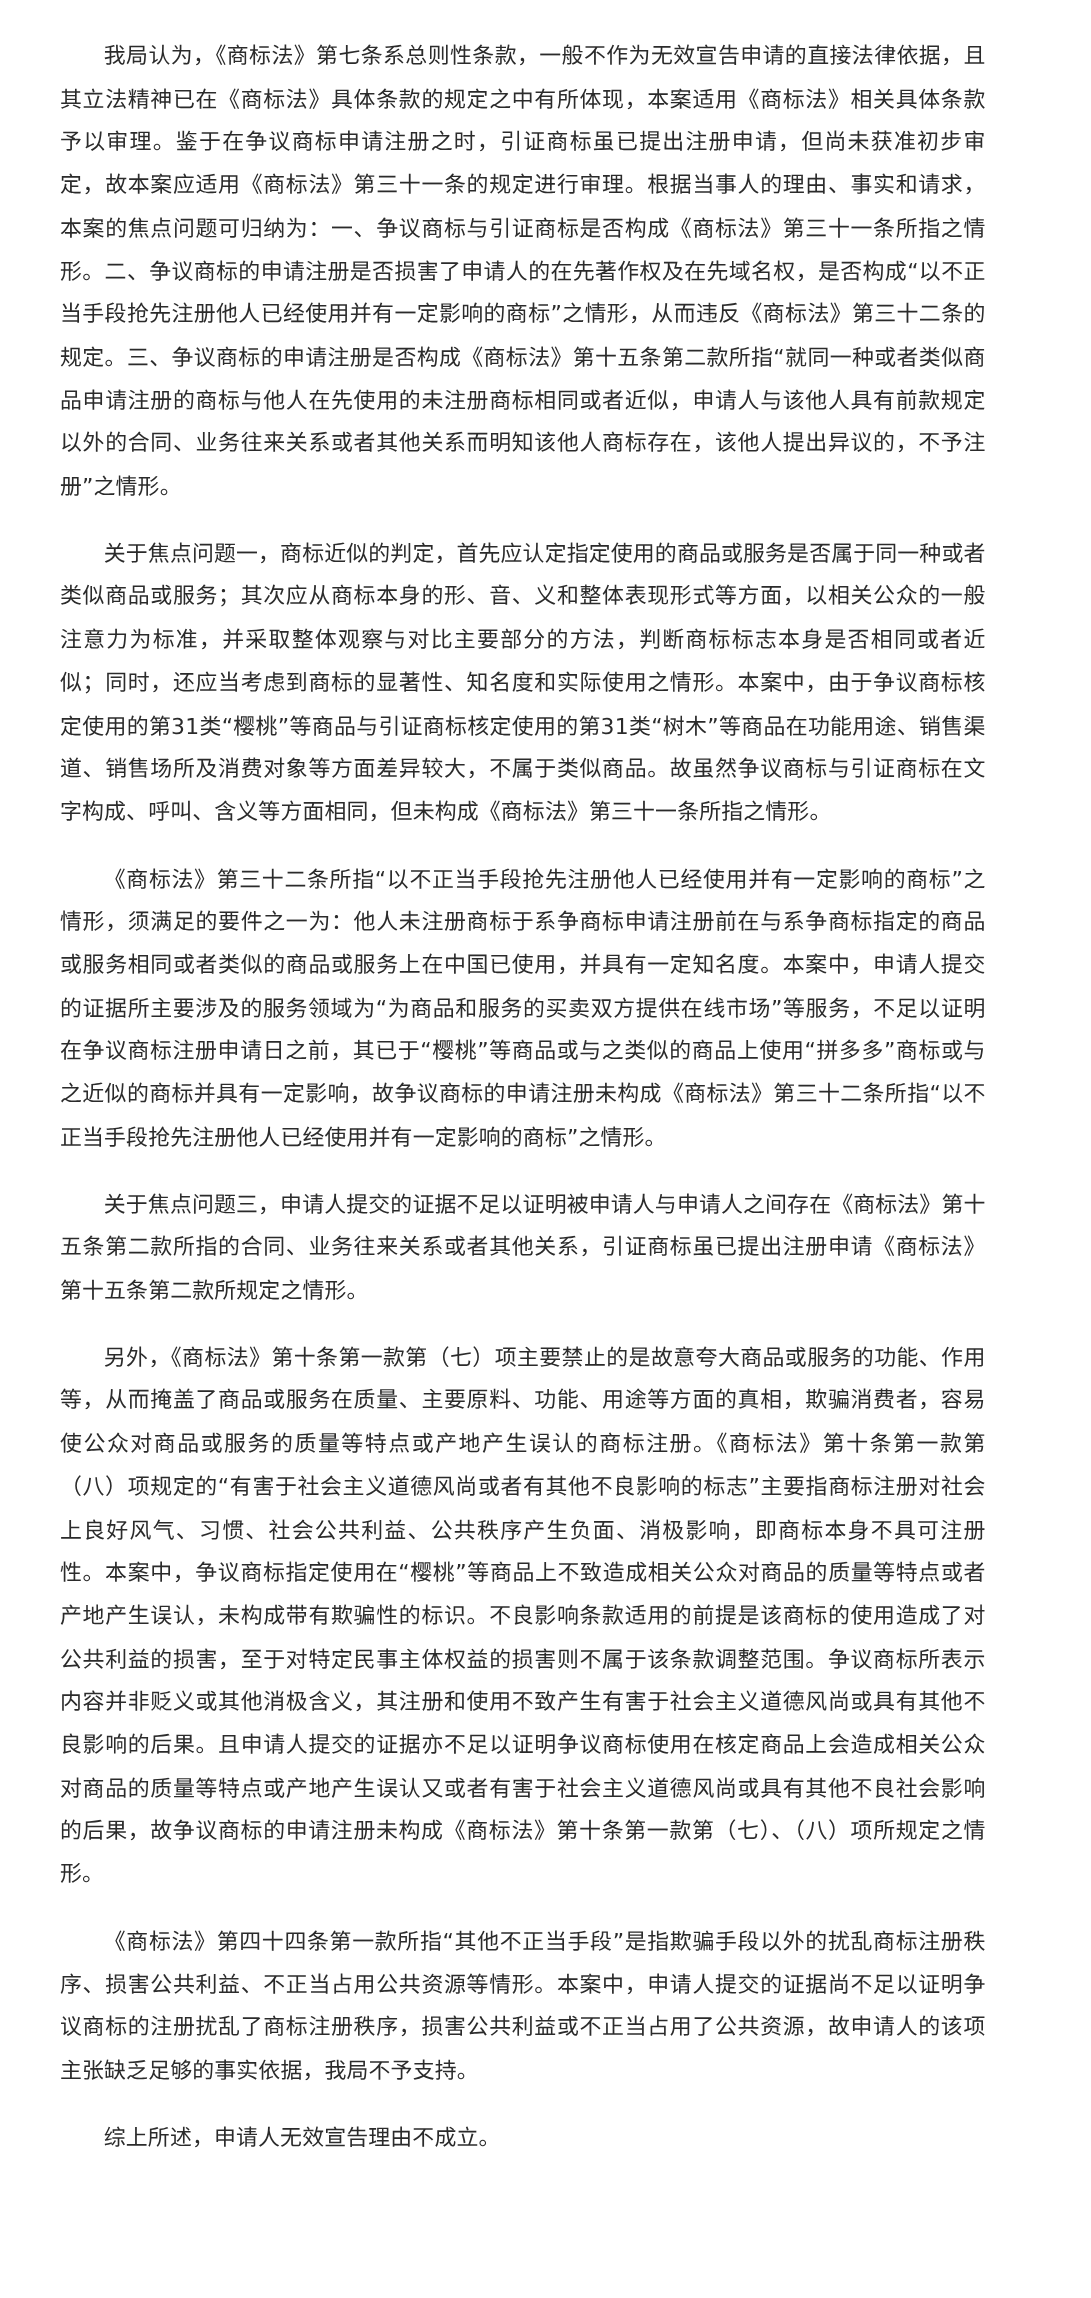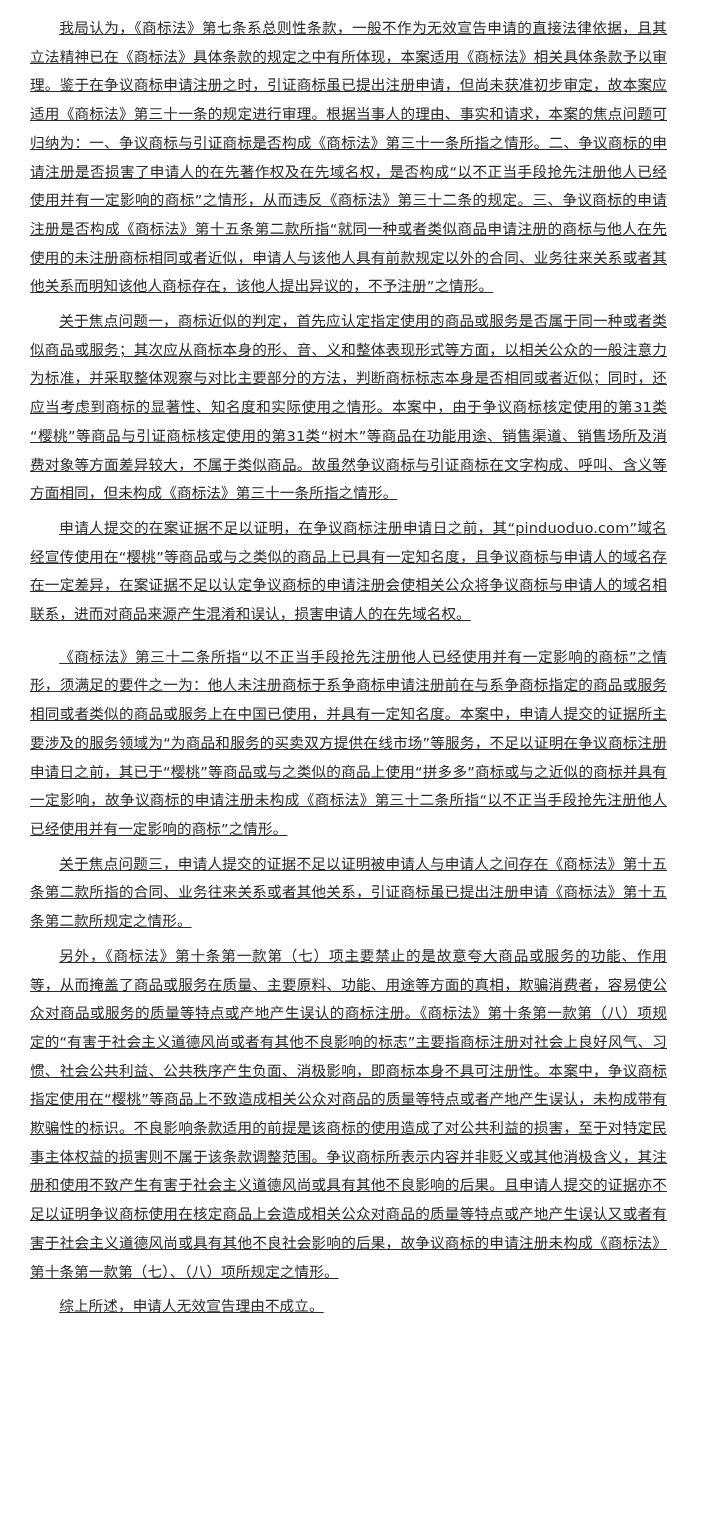--- a/index.html
+++ b/index.html
@@ -24,43 +24,42 @@
     position: relative;
   }
   .doc-body {
     font-size: 14.6px;
     line-height: 28.7px;
     text-align: justify;
     text-justify: inter-ideograph;
     letter-spacing: 0.1px;
   }
   p.para {
-    margin: 6px;
+    margin: 16px;
     padding: 0;
     text-indent: 2em;
     text-align: justify;
     text-justify: inter-ideograph;
-    text-decoration: underline;
   }
   p.para.extra-gap {
     margin-bottom: 14px;
   }
   .spacer-top { height: 2px; }
 </style>
 </head>
 <body>
 
 <div class="page">
 
   <div class="spacer-top"></div>
 
   <div class="doc-body">
     <p class="para">我局认为，《商标法》第七条系总则性条款，一般不作为无效宣告申请的直接法律依据，且其立法精神已在《商标法》具体条款的规定之中有所体现，本案适用《商标法》相关具体条款予以审理。鉴于在争议商标申请注册之时，引证商标虽已提出注册申请，但尚未获准初步审定，故本案应适用《商标法》第三十一条的规定进行审理。根据当事人的理由、事实和请求，本案的焦点问题可归纳为：一、争议商标与引证商标是否构成《商标法》第三十一条所指之情形。二、争议商标的申请注册是否损害了申请人的在先著作权及在先域名权，是否构成“以不正当手段抢先注册他人已经使用并有一定影响的商标”之情形，从而违反《商标法》第三十二条的规定。三、争议商标的申请注册是否构成《商标法》第十五条第二款所指“就同一种或者类似商品申请注册的商标与他人在先使用的未注册商标相同或者近似，申请人与该他人具有前款规定以外的合同、业务往来关系或者其他关系而明知该他人商标存在，该他人提出异议的，不予注册”之情形。</p>
     <p class="para">关于焦点问题一，商标近似的判定，首先应认定指定使用的商品或服务是否属于同一种或者类似商品或服务；其次应从商标本身的形、音、义和整体表现形式等方面，以相关公众的一般注意力为标准，并采取整体观察与对比主要部分的方法，判断商标标志本身是否相同或者近似；同时，还应当考虑到商标的显著性、知名度和实际使用之情形。本案中，由于争议商标核定使用的第31类“樱桃”等商品与引证商标核定使用的第31类“树木”等商品在功能用途、销售渠道、销售场所及消费对象等方面差异较大，不属于类似商品。故虽然争议商标与引证商标在文字构成、呼叫、含义等方面相同，但未构成《商标法》第三十一条所指之情形。</p>
-    <p class="para extra-gap">申请人提交的在案证据不足以证明，在争议商标注册申请日之前，其“pinduoduo.com”域名经宣传使用在“樱桃”等商品或与之类似的商品上已具有一定知名度，且争议商标与申请人的域名存在一定差异，在案证据不足以认定争议商标的申请注册会使相关公众将争议商标与申请人的域名相联系，进而对商品来源产生混淆和误认，损害申请人的在先域名权。</p>
     <p class="para">《商标法》第三十二条所指“以不正当手段抢先注册他人已经使用并有一定影响的商标”之情形，须满足的要件之一为：他人未注册商标于系争商标申请注册前在与系争商标指定的商品或服务相同或者类似的商品或服务上在中国已使用，并具有一定知名度。本案中，申请人提交的证据所主要涉及的服务领域为“为商品和服务的买卖双方提供在线市场”等服务，不足以证明在争议商标注册申请日之前，其已于“樱桃”等商品或与之类似的商品上使用“拼多多”商标或与之近似的商标并具有一定影响，故争议商标的申请注册未构成《商标法》第三十二条所指“以不正当手段抢先注册他人已经使用并有一定影响的商标”之情形。</p>
     <p class="para">关于焦点问题三，申请人提交的证据不足以证明被申请人与申请人之间存在《商标法》第十五条第二款所指的合同、业务往来关系或者其他关系，引证商标虽已提出注册申请《商标法》第十五条第二款所规定之情形。</p>
     <p class="para">另外，《商标法》第十条第一款第（七）项主要禁止的是故意夸大商品或服务的功能、作用等，从而掩盖了商品或服务在质量、主要原料、功能、用途等方面的真相，欺骗消费者，容易使公众对商品或服务的质量等特点或产地产生误认的商标注册。《商标法》第十条第一款第（八）项规定的“有害于社会主义道德风尚或者有其他不良影响的标志”主要指商标注册对社会上良好风气、习惯、社会公共利益、公共秩序产生负面、消极影响，即商标本身不具可注册性。本案中，争议商标指定使用在“樱桃”等商品上不致造成相关公众对商品的质量等特点或者产地产生误认，未构成带有欺骗性的标识。不良影响条款适用的前提是该商标的使用造成了对公共利益的损害，至于对特定民事主体权益的损害则不属于该条款调整范围。争议商标所表示内容并非贬义或其他消极含义，其注册和使用不致产生有害于社会主义道德风尚或具有其他不良影响的后果。且申请人提交的证据亦不足以证明争议商标使用在核定商品上会造成相关公众对商品的质量等特点或产地产生误认又或者有害于社会主义道德风尚或具有其他不良社会影响的后果，故争议商标的申请注册未构成《商标法》第十条第一款第（七）、（八）项所规定之情形。</p>
+    <p class="para">《商标法》第四十四条第一款所指“其他不正当手段”是指欺骗手段以外的扰乱商标注册秩序、损害公共利益、不正当占用公共资源等情形。本案中，申请人提交的证据尚不足以证明争议商标的注册扰乱了商标注册秩序，损害公共利益或不正当占用了公共资源，故申请人的该项主张缺乏足够的事实依据，我局不予支持。</p>
     <p class="para">综上所述，申请人无效宣告理由不成立。</p>
 
   </div>
 
 </div>
 
 </body></html>

